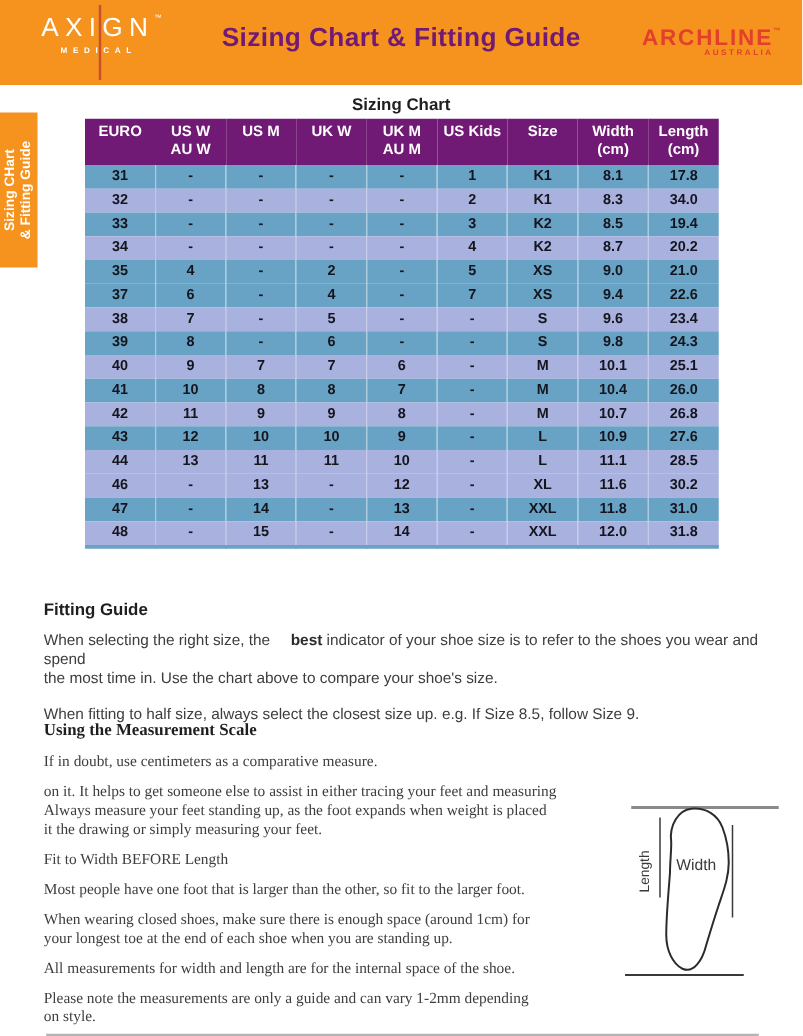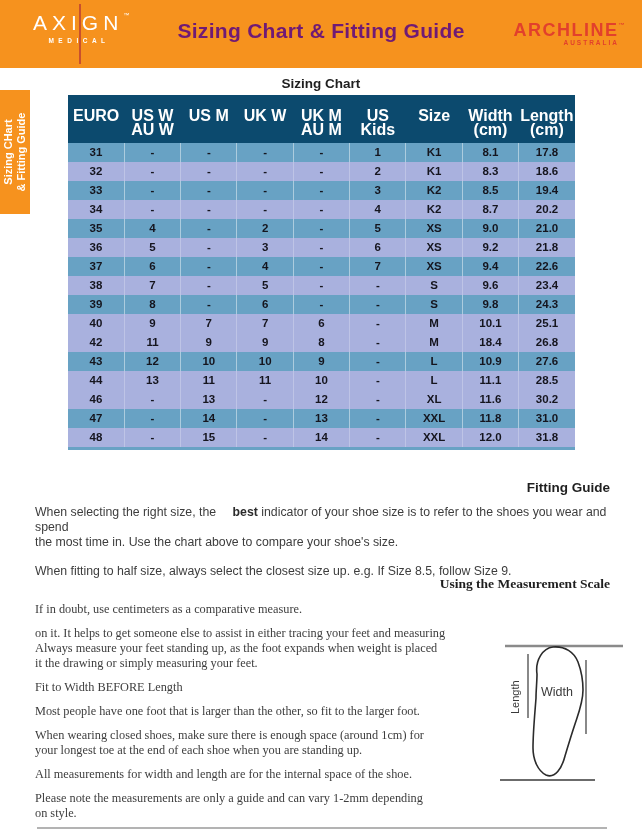--- a/index.html
+++ b/index.html
@@ -34,33 +34,33 @@
 
   
   .sizing-title { position:absolute; top:76px; left:0; width:100%; margin:0; text-align:center;
                   font-size:13.5px; font-weight:700; color:#1f1f1f; }
   .size-table {
     position:absolute; left:68px; top:95px; width:507px;
     border-collapse:collapse; table-layout:fixed;
     border-bottom:3px solid #68A2C4;
   }
   .size-table th {
-    background:#0c4a6e; color:#fff; font-size:16px; font-weight:700;
-    height:34px; vertical-align:top; padding:14px 0 0 0; line-height:14px; text-align:center;
+    background:#701a75; color:#fff; font-size:12px; font-weight:700;
+    height:34px; vertical-align:top; padding:3px 0 0 0; line-height:14px; text-align:center;
   }
   .size-table td {
     height:19px; padding:0; text-align:center; vertical-align:middle;
     font-size:11.5px; font-weight:700; color:#15151e; line-height:19px;
   }
   .size-table tr.dark td  { background:#68A2C4; border-left:1px solid rgba(255,255,255,0.45); }
   .size-table tr.light td { background:#A9B1DE; border-left:1px solid rgba(255,255,255,0.25); }
   .size-table tr td:first-child { border-left:none; }
 
   
-  .section-title { margin:0; text-align:right; font-size:13.5px; font-weight:700; color:#1f1f1f; }
+  .section-title { margin:0; text-align:left; font-size:13.5px; font-weight:700; color:#1f1f1f; }
   .fitting { position:absolute; left:35px; top:480px; width:575px; color:#3d3d3d; }
   .measure { position:absolute; left:35px; top:576px; width:575px; color:#3d3d3d;font-family:Liberation Serif, serif; }
   .para { margin:9px 0 0 0; font-size:12.3px; line-height:15px; }
   .para.first { margin-top:10px; }
   .para.gap   { margin-top:14px; }
   .line { display:block; }
   .bold { font-weight:700; color:#2b2b2b;padding-left:13px; }
 
   
   .foot-diagram { position:absolute; left:495px; top:640px; }
@@ -145,21 +145,21 @@
         </tr>
         <tr class="light">
           <td>32</td>
           <td>-</td>
           <td>-</td>
           <td>-</td>
           <td>-</td>
           <td>2</td>
           <td>K1</td>
           <td>8.3</td>
-          <td>18.6</td>
+          <td>34.0</td>
         </tr>
         <tr class="dark">
           <td>33</td>
           <td>-</td>
           <td>-</td>
           <td>-</td>
           <td>-</td>
           <td>3</td>
           <td>K2</td>
           <td>8.5</td>
@@ -180,31 +180,20 @@
           <td>35</td>
           <td>4</td>
           <td>-</td>
           <td>2</td>
           <td>-</td>
           <td>5</td>
           <td>XS</td>
           <td>9.0</td>
           <td>21.0</td>
         </tr>
-        <tr class="light">
-          <td>36</td>
-          <td>5</td>
-          <td>-</td>
-          <td>3</td>
-          <td>-</td>
-          <td>6</td>
-          <td>XS</td>
-          <td>9.2</td>
-          <td>21.8</td>
-        </tr>
         <tr class="dark">
           <td>37</td>
           <td>6</td>
           <td>-</td>
           <td>4</td>
           <td>-</td>
           <td>7</td>
           <td>XS</td>
           <td>9.4</td>
           <td>22.6</td>
@@ -234,30 +223,41 @@
         <tr class="light">
           <td>40</td>
           <td>9</td>
           <td>7</td>
           <td>7</td>
           <td>6</td>
           <td>-</td>
           <td>M</td>
           <td>10.1</td>
           <td>25.1</td>
+        </tr>
+        <tr class="dark">
+          <td>41</td>
+          <td>10</td>
+          <td>8</td>
+          <td>8</td>
+          <td>7</td>
+          <td>-</td>
+          <td>M</td>
+          <td>10.4</td>
+          <td>26.0</td>
         </tr>
         <tr class="light">
           <td>42</td>
           <td>11</td>
           <td>9</td>
           <td>9</td>
           <td>8</td>
           <td>-</td>
           <td>M</td>
-          <td>18.4</td>
+          <td>10.7</td>
           <td>26.8</td>
         </tr>
         <tr class="dark">
           <td>43</td>
           <td>12</td>
           <td>10</td>
           <td>10</td>
           <td>9</td>
           <td>-</td>
           <td>L</td>

